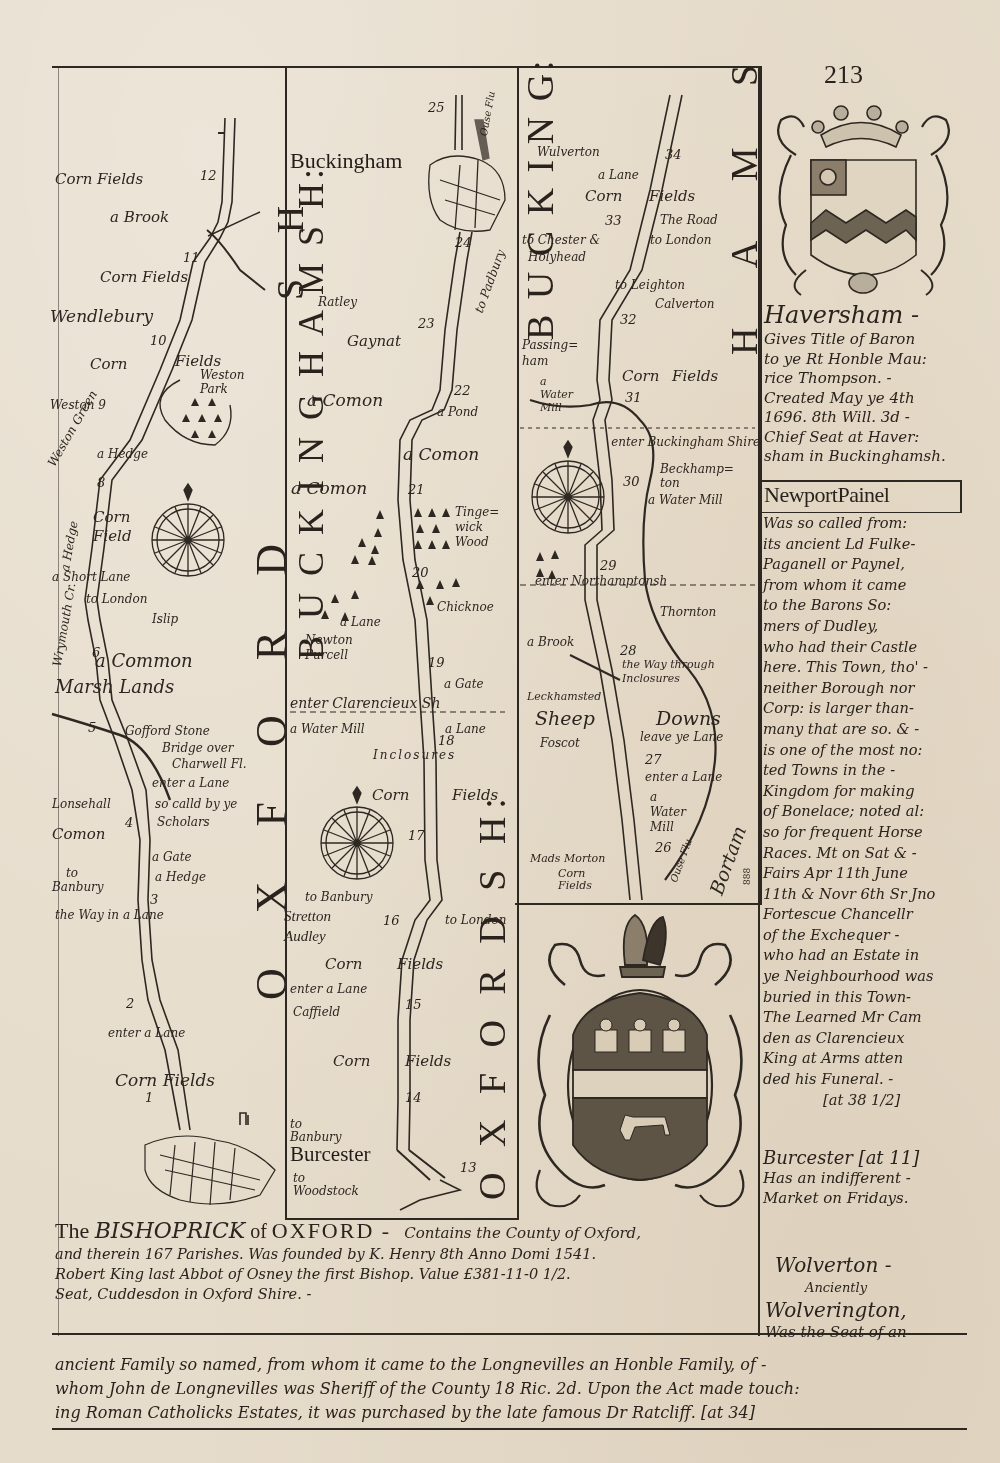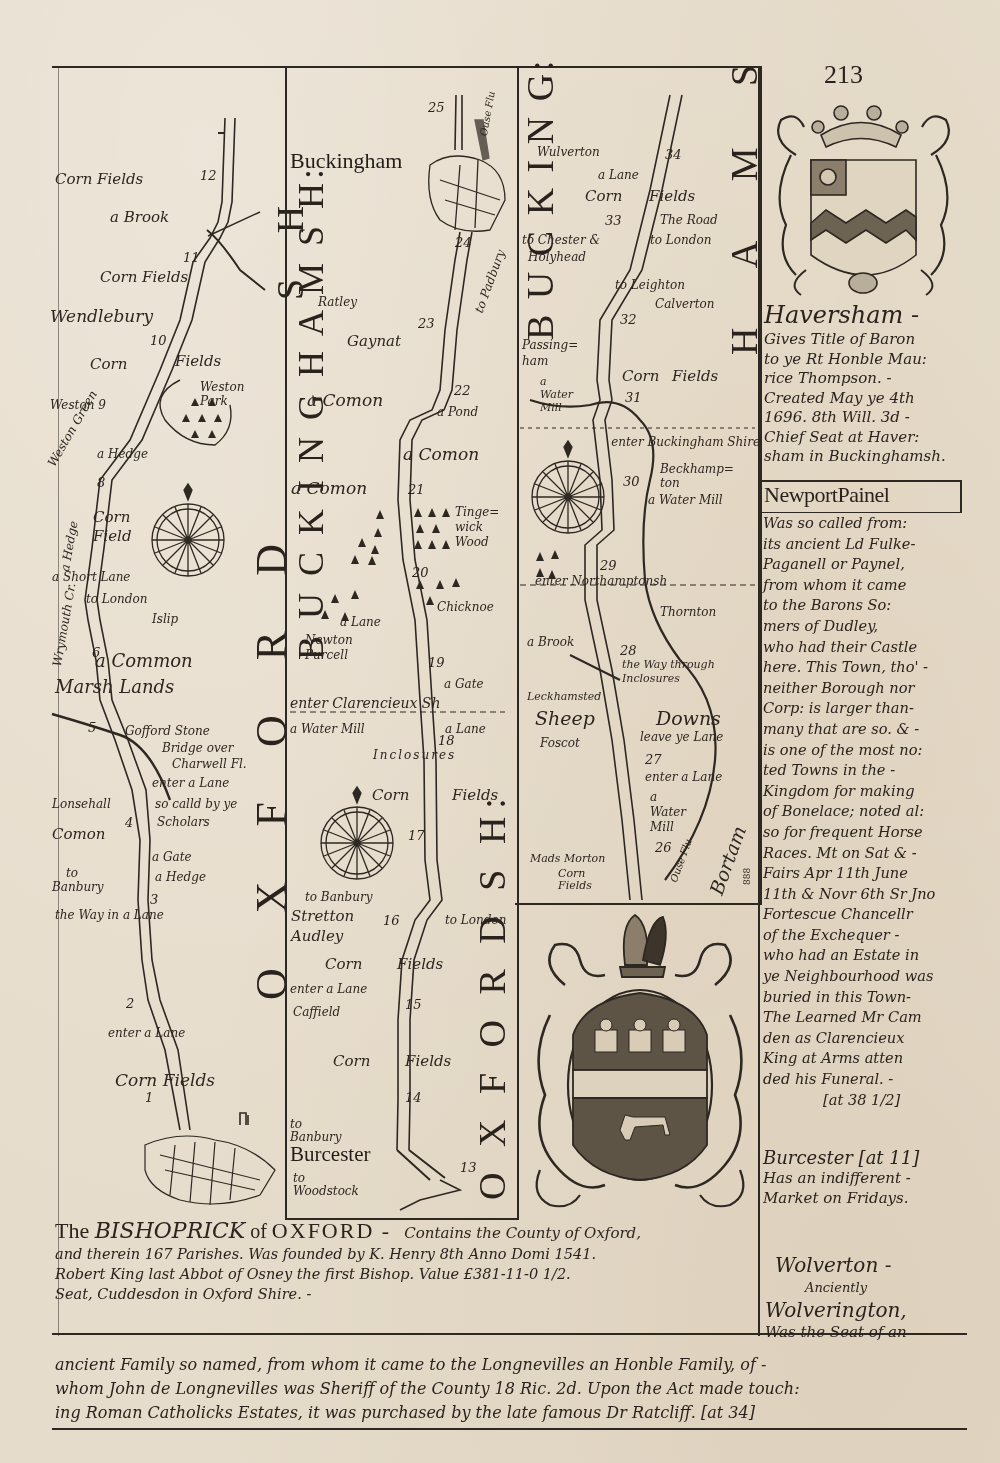--- a/index.html
+++ b/index.html
@@ -75,21 +75,21 @@
 
 <div class="lbl" style="left:55px;top:170px;">Corn Fields</div>
 <div class="mile" style="left:200px;top:168px;">12</div>
 <div class="lbl" style="left:110px;top:208px;">a Brook</div>
 <div class="mile" style="left:183px;top:250px;">11</div>
 <div class="lbl" style="left:100px;top:268px;">Corn Fields</div>
 <div class="lbl big" style="left:50px;top:306px;font-size:17px;">Wendlebury</div>
 <div class="mile" style="left:150px;top:333px;">10</div>
 <div class="lbl" style="left:90px;top:355px;">Corn</div>
 <div class="lbl" style="left:175px;top:352px;">Fields</div>
-<div class="lbl sm" style="left:200px;top:380px;white-space:normal;width:50px;line-height:14px;">Weston Park</div>
+<div class="lbl sm" style="left:200px;top:368px;white-space:normal;width:50px;line-height:14px;">Weston Park</div>
 <div class="lbl sm" style="left:50px;top:398px;">Weston 9</div>
 <div class="lbl sm" style="left:45px;top:425px;transform:rotate(-60deg);transform-origin:left top;top:462px;">Weston Green</div>
 <div class="lbl sm" style="left:97px;top:447px;">a Hedge</div>
 <div class="mile" style="left:97px;top:475px;">8</div>
 <div class="lbl sm" style="left:58px;top:570px;transform:rotate(-80deg);transform-origin:left top;">a Hedge</div>
 <div class="lbl" style="left:93px;top:508px;white-space:normal;width:40px;line-height:19px;">Corn Field</div>
 <div class="lbl sm" style="left:52px;top:570px;">a Short Lane</div>
 <div class="lbl sm" style="left:86px;top:592px;">to London</div>
 <div class="lbl sm" style="left:152px;top:612px;">Islip</div>
 <div class="mile" style="left:92px;top:645px;">6</div>
@@ -167,21 +167,21 @@
 <div class="mile" style="left:428px;top:655px;">19</div>
 <div class="lbl sm" style="left:444px;top:677px;">a Gate</div>
 <div class="lbl sm" style="left:290px;top:695px;font-size:14px;">enter Clarencieux Sh</div>
 <div class="lbl sm" style="left:290px;top:722px;">a Water Mill</div>
 <div class="lbl sm" style="left:445px;top:722px;">a Lane</div>
 <div class="mile" style="left:438px;top:733px;">18</div>
 <div class="lbl sm" style="left:373px;top:748px;letter-spacing:2px;">Inclosures</div>
 <div class="lbl" style="left:372px;top:786px;word-spacing:38px;">Corn Fields</div>
 <div class="mile" style="left:408px;top:828px;">17</div>
 <div class="lbl sm" style="left:305px;top:890px;">to Banbury</div>
-<div class="lbl" style="left:291px;top:906px;white-space:normal;width:80px;line-height:20px;">Stretton Audley</div>
+<div class="lbl" style="left:284px;top:906px;white-space:normal;width:80px;line-height:20px;font-family:Liberation Serif, serif;">Stretton Audley</div>
 <div class="mile" style="left:383px;top:913px;">16</div>
 <div class="lbl sm" style="left:445px;top:913px;">to London</div>
 <div class="lbl" style="left:325px;top:955px;word-spacing:30px;">Corn Fields</div>
 <div class="lbl sm" style="left:290px;top:982px;">enter a Lane</div>
 <div class="mile" style="left:405px;top:997px;">15</div>
 <div class="lbl sm" style="left:293px;top:1005px;">Caffield</div>
 <div class="lbl" style="left:333px;top:1052px;word-spacing:30px;">Corn Fields</div>
 <div class="mile" style="left:405px;top:1090px;">14</div>
 <div class="lbl sm" style="left:290px;top:1118px;white-space:normal;width:45px;line-height:13px;">to Banbury</div>
 <div class="town" style="left:290px;top:1142px;">Burcester</div>

